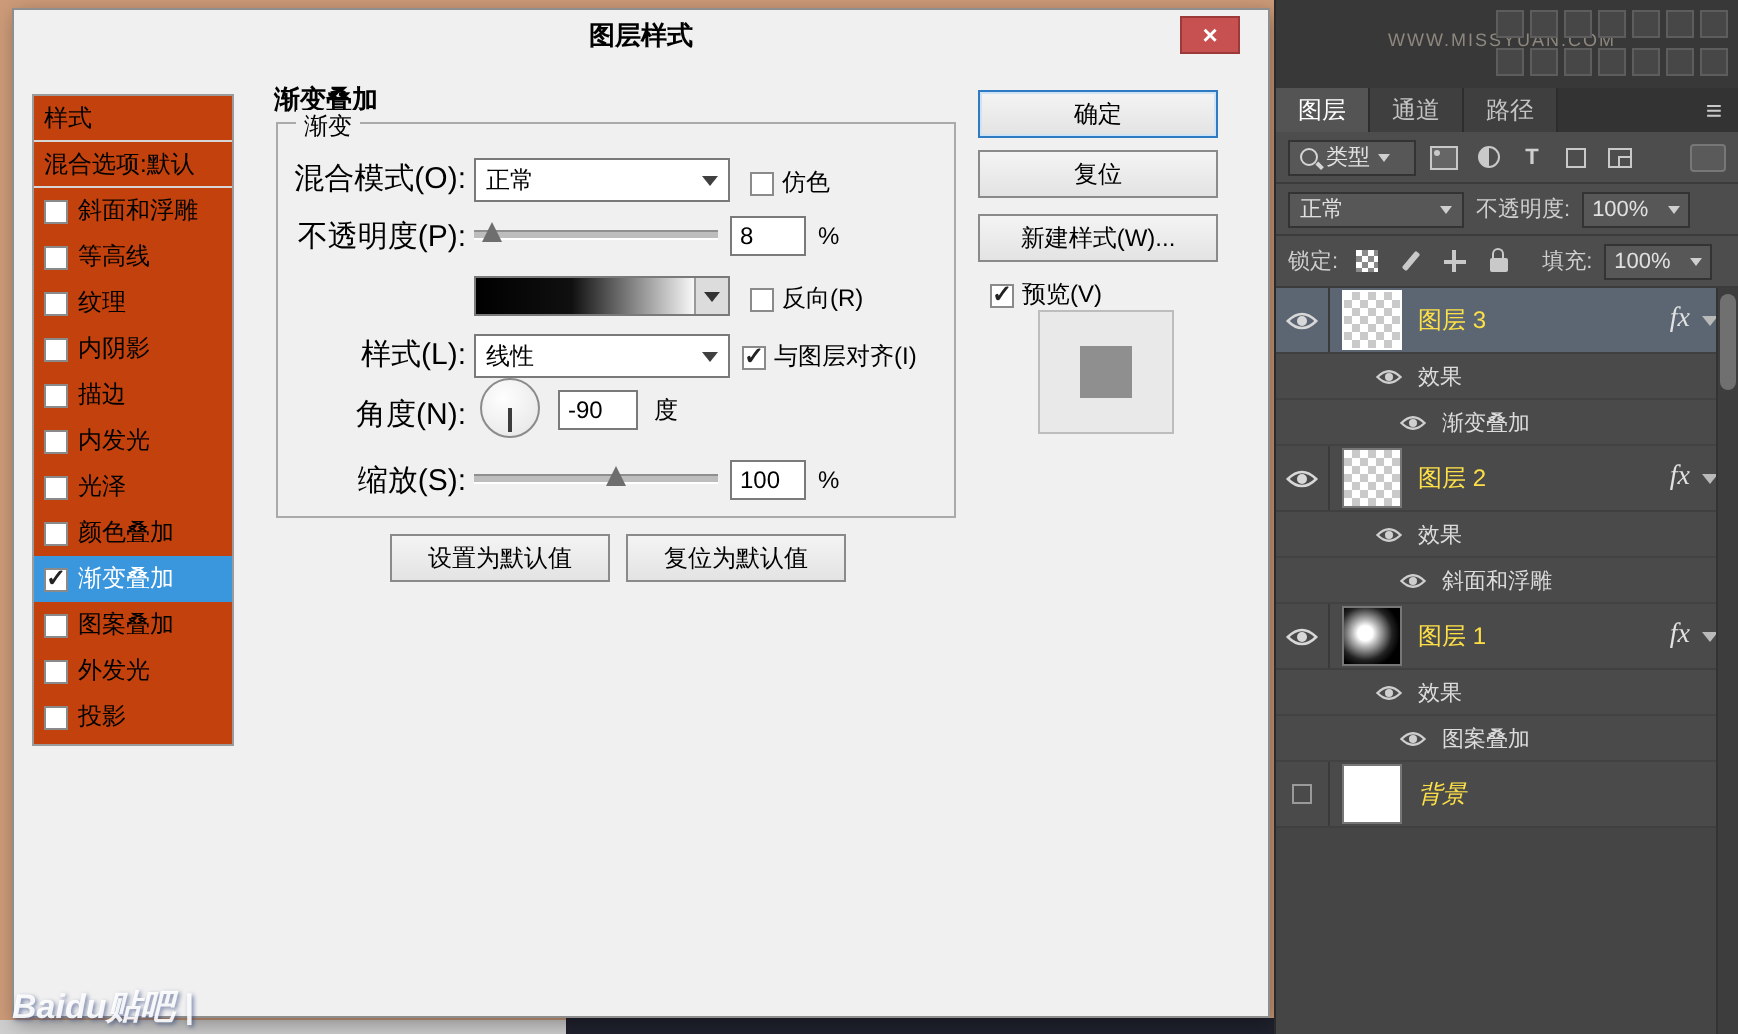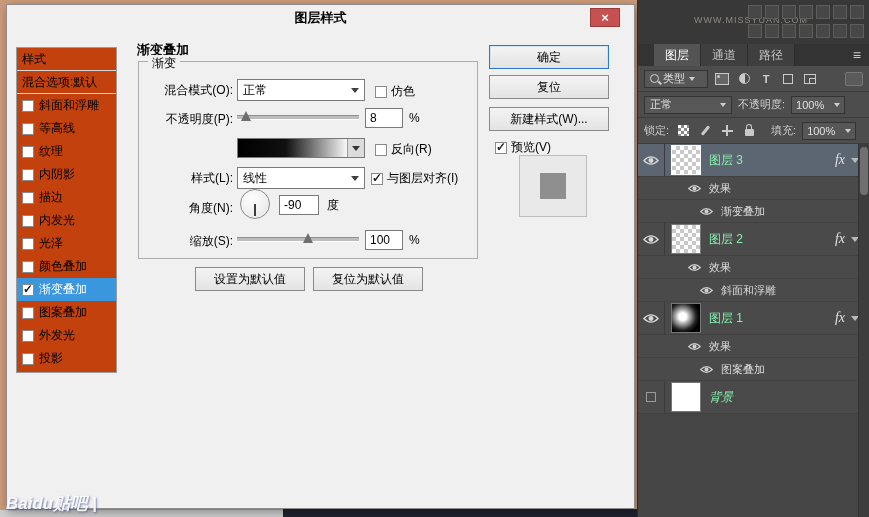--- a/index.html
+++ b/index.html
@@ -25,21 +25,21 @@
   .srow{height:23px;display:flex;align-items:center;gap:5px;padding:0 5px;box-sizing:border-box;white-space:nowrap;}
   .srow.hdr{border-bottom:1px solid #d6d6d6;}
   .srow.sel{background:#3a96dd;color:#fff;}
   .cb{width:12px;height:12px;background:#fff;border:1px solid #8a8a8a;box-sizing:border-box;position:relative;flex:0 0 auto;}
   .cb.checked::after{content:"✓";position:absolute;left:0px;top:-3px;font-size:12px;font-weight:bold;color:#222;}
 
   .sectitle{position:absolute;left:130px;top:36px;font-size:13px;font-weight:bold;}
   .grp{position:absolute;left:131px;top:56px;width:340px;height:198px;border:1px solid #aaaaaa;box-sizing:border-box;}
   .legend{position:absolute;left:141px;top:50px;background:#f0f0f0;padding:0 4px;font-size:12px;}
 
-  .flabel{position:absolute;left:118px;width:108px;text-align:right;font-size:12px;line-height:22px;}
+  .flabel{position:absolute;left:118px;width:108px;text-align:right;font-size:15px;line-height:22px;}
   .dd{position:absolute;height:22px;background:#fff;border:1px solid #7a7a7a;box-sizing:border-box;
       display:flex;align-items:center;padding:0 5px;font-size:12px;}
   .ddarrow{position:absolute;right:5px;top:8px;width:0;height:0;border-left:4px solid transparent;
            border-right:4px solid transparent;border-top:5px solid #404040;}
   .cbrow{position:absolute;display:flex;align-items:center;gap:4px;font-size:12px;justify-content:center;}
   .numbox{position:absolute;width:38px;height:20px;background:#fff;border:1px solid #7a7a7a;box-sizing:border-box;
           font-size:12px;display:flex;align-items:center;padding:0 4px;}
   .unit{position:absolute;font-size:12px;line-height:20px;}
 
   .slid{position:absolute;width:122px;height:14px;}
@@ -68,21 +68,21 @@
   
   .panel{position:absolute;left:637px;top:0;width:232px;height:517px;background:#454545;border-left:1px solid #2a2a2a;box-sizing:border-box;}
   .ptop{position:absolute;left:0;top:0;right:0;height:44px;background:#383838;}
   .icongrid{position:absolute;right:5px;display:flex;gap:3px;}
   .icongrid.r1{top:5px;}
   .icongrid.r2{top:24px;}
   .pico{width:14px;height:14px;background:#474747;border:1px solid #5d5d5d;box-sizing:border-box;}
 
   .tabs{position:absolute;left:0;top:44px;right:0;height:22px;background:#333;display:flex;align-items:stretch;}
   .tab{padding:0 11px;line-height:22px;font-size:12px;color:#c3c3c3;background:#3f3f3f;border-right:1px solid #2d2d2d;}
-  .tab.active{background:#545454;color:#fff;margin-left:16px;}
+  .tab.active{background:#545454;color:#fff;}
   .pmenu{margin-left:auto;margin-right:8px;color:#c9c9c9;font-size:14px;line-height:22px;}
 
   .prow{position:absolute;left:0;right:0;height:26px;background:#4d4d4d;display:flex;align-items:center;
         padding:0 6px;box-sizing:border-box;border-bottom:1px solid #3c3c3c;gap:6px;}
   .plabel{font-size:11px;color:#cfcfcf;white-space:nowrap;}
   .pcombo{height:18px;background:#575757;border:1px solid #333;box-sizing:border-box;display:flex;
           align-items:center;gap:4px;padding:0 5px;font-size:11px;color:#e0e0e0;}
   .pfield{height:18px;background:#575757;border:1px solid #333;box-sizing:border-box;display:flex;
           align-items:center;justify-content:space-between;padding:0 4px;font-size:11px;color:#e0e0e0;}
   .darr{width:0;height:0;border-left:3.5px solid transparent;border-right:3.5px solid transparent;border-top:4px solid #cfcfcf;}
@@ -114,21 +114,21 @@
                  border-bottom:none;border-radius:3px 3px 0 0;box-sizing:border-box;}
 
   .llist{position:absolute;left:0;top:144px;right:0;bottom:0;background:#454545;overflow:hidden;}
   .lrow{position:relative;height:32px;display:flex;align-items:center;background:#4a4a4a;border-bottom:1px solid #404040;}
   .lrow.selected{background:#5b6672;}
   .eyecol{width:26px;align-self:stretch;display:flex;align-items:center;justify-content:center;border-right:1px solid #3a3a3a;flex:0 0 auto;}
   .thumb{width:30px;height:30px;margin:0 8px 0 6px;border:1px solid #777;box-sizing:border-box;flex:0 0 auto;}
   .thumb.selthumb{border:1px solid #fff;}
   .thumb.blob{background:radial-gradient(circle at 38% 45%,#fff 0%,#fff 16%,#bbb 28%,#222 58%,#000 75%);}
   .thumb.white{background:#fff;}
-  .lname{font-size:12px;color:#86efac;flex:1;}
+  .lname{font-size:12px;color:#fde047;flex:1;}
   .lname.ital{font-style:italic;}
   .fxb{font-family:"Liberation Serif",serif;font-style:italic;font-size:14px;color:#e2e2e2;margin-right:6px;}
   .fxarrow{width:0;height:0;border-left:4px solid transparent;border-right:4px solid transparent;
            border-top:5px solid #b9b9b9;margin-right:10px;}
   .erow{height:22px;display:flex;align-items:center;background:#4a4a4a;border-bottom:1px solid #424242;gap:8px;}
   .erow .ename{font-size:11px;color:#dcdcdc;}
   .eye{flex:0 0 auto;}
   .emptyeye{width:10px;height:10px;border:1px solid #9a9a9a;box-sizing:border-box;}
   .lockslot{margin-left:auto;margin-right:12px;}
   .scroll{position:absolute;right:0;top:144px;width:10px;bottom:0;background:#3d3d3d;border-left:1px solid #333;}

